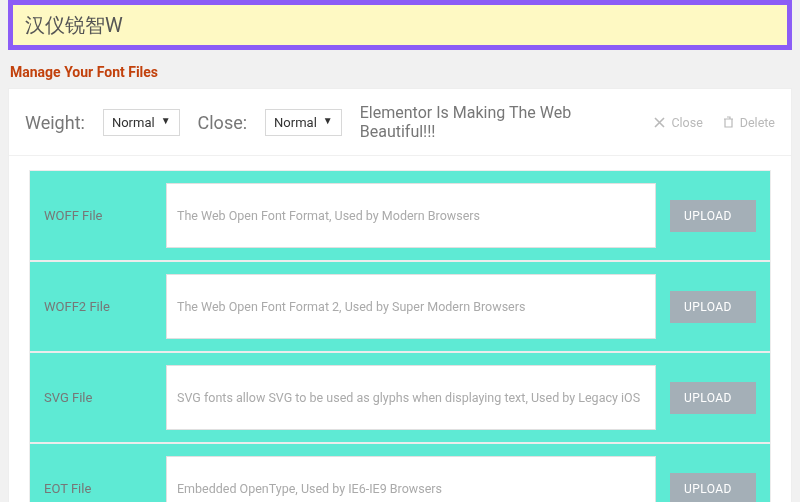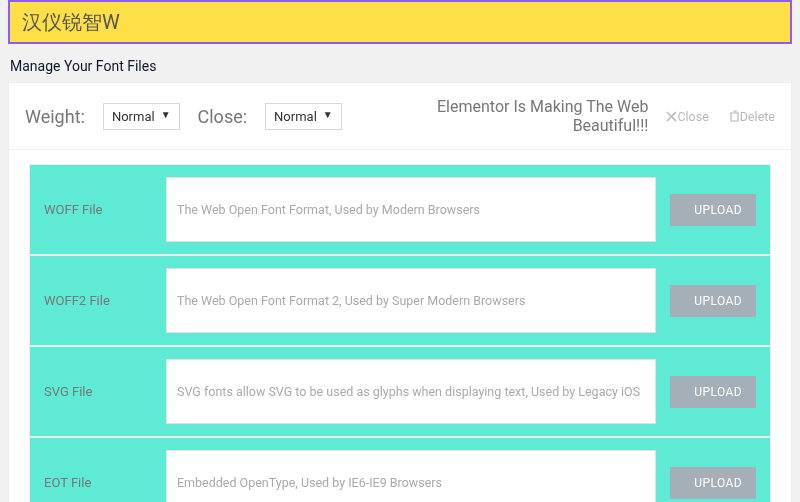--- a/index.html
+++ b/index.html
@@ -1,33 +1,33 @@
 <!DOCTYPE html>
 <html><head>
 <meta charset="utf-8">
 <style>
 *{box-sizing:border-box;margin:0;padding:0;font-family:-apple-system,"Segoe UI",Roboto,Arial,sans-serif}
 body{background:#f1f1f1;width:800px;height:502px;overflow:hidden;font-size:13px;color:#444}
 .page{padding:0 8px}
-.title-input{width:100%;padding:8px 12px;font-size:20px;border:2px solid #8b5cf6;background:#fde047;color:#555;outline:none}
-.section-heading{font-weight:400;font-size:14px;margin:14px 0 8px 2px;color:#0f172a}
+.title-input{width:100%;padding:8px 12px;font-size:20px;border:5px solid #8b5cf6;background:#fef9c3;color:#555;outline:none}
+.section-heading{font-weight:700;font-size:14px;margin:14px 0 8px 2px;color:#c2410c}
 .panel{background:#fff;border:1px solid #eee}
 .toolbar{display:flex;align-items:center;gap:18px;padding:14px 16px;border-bottom:1px solid #f0f0f0}
 .toolbar .lbl{color:#777;font-size:18px}
 .select{display:inline-flex;border:1px solid #d8d8d8;background:#fff;padding:5px 8px;gap:6px;color:#333;cursor:pointer}
 .select .caret{font-size:10px;color:#333}
-.preview{flex:1;text-align:right;color:#777;font-size:16px}
+.preview{flex:1;text-align:left;color:#777;font-size:16px}
 .toolbar-actions{display:flex;gap:20px;color:#b9b9b9}
-.icon-btn{display:inline-flex;align-items:center;cursor:pointer;color:#b9b9b9;font-size:12.5px}
+.icon-btn{display:inline-flex;align-items:center;gap:6px;cursor:pointer;color:#b9b9b9;font-size:12.5px}
 .files{padding:14px 20px 18px}
 .row{display:flex;align-items:center;border:1px solid #ececec;background:#5eead4;padding:12px 14px;gap:14px}
 .row .rlabel{width:108px;color:#777;font-size:13px}
 .row input{flex:1;border:1px solid #e0e0e0;padding:24px 10px;font-size:12.5px;color:#777;outline:none}
 .row input::placeholder{color:#aaa}
-.btn{min-width:86px;padding:9px 14px;text-align:right;font-size:12px;letter-spacing:.4px;color:#fff;background:#a4afb7;cursor:pointer;border:none}
+.btn{min-width:86px;padding:9px 14px;text-align:left;font-size:12px;letter-spacing:.4px;color:#fff;background:#a4afb7;cursor:pointer;border:none}
 .btn.ghost{background:#eef0f1;color:#b6bdc2}
 .row.highlight{outline:2px solid #e03a3a;outline-offset:-1px}
 svg{display:block}
 </style>
 </head>
 <body>
 
 <div class="page">
   <input class="title-input" value="汉仪锐智W" style="">
 

